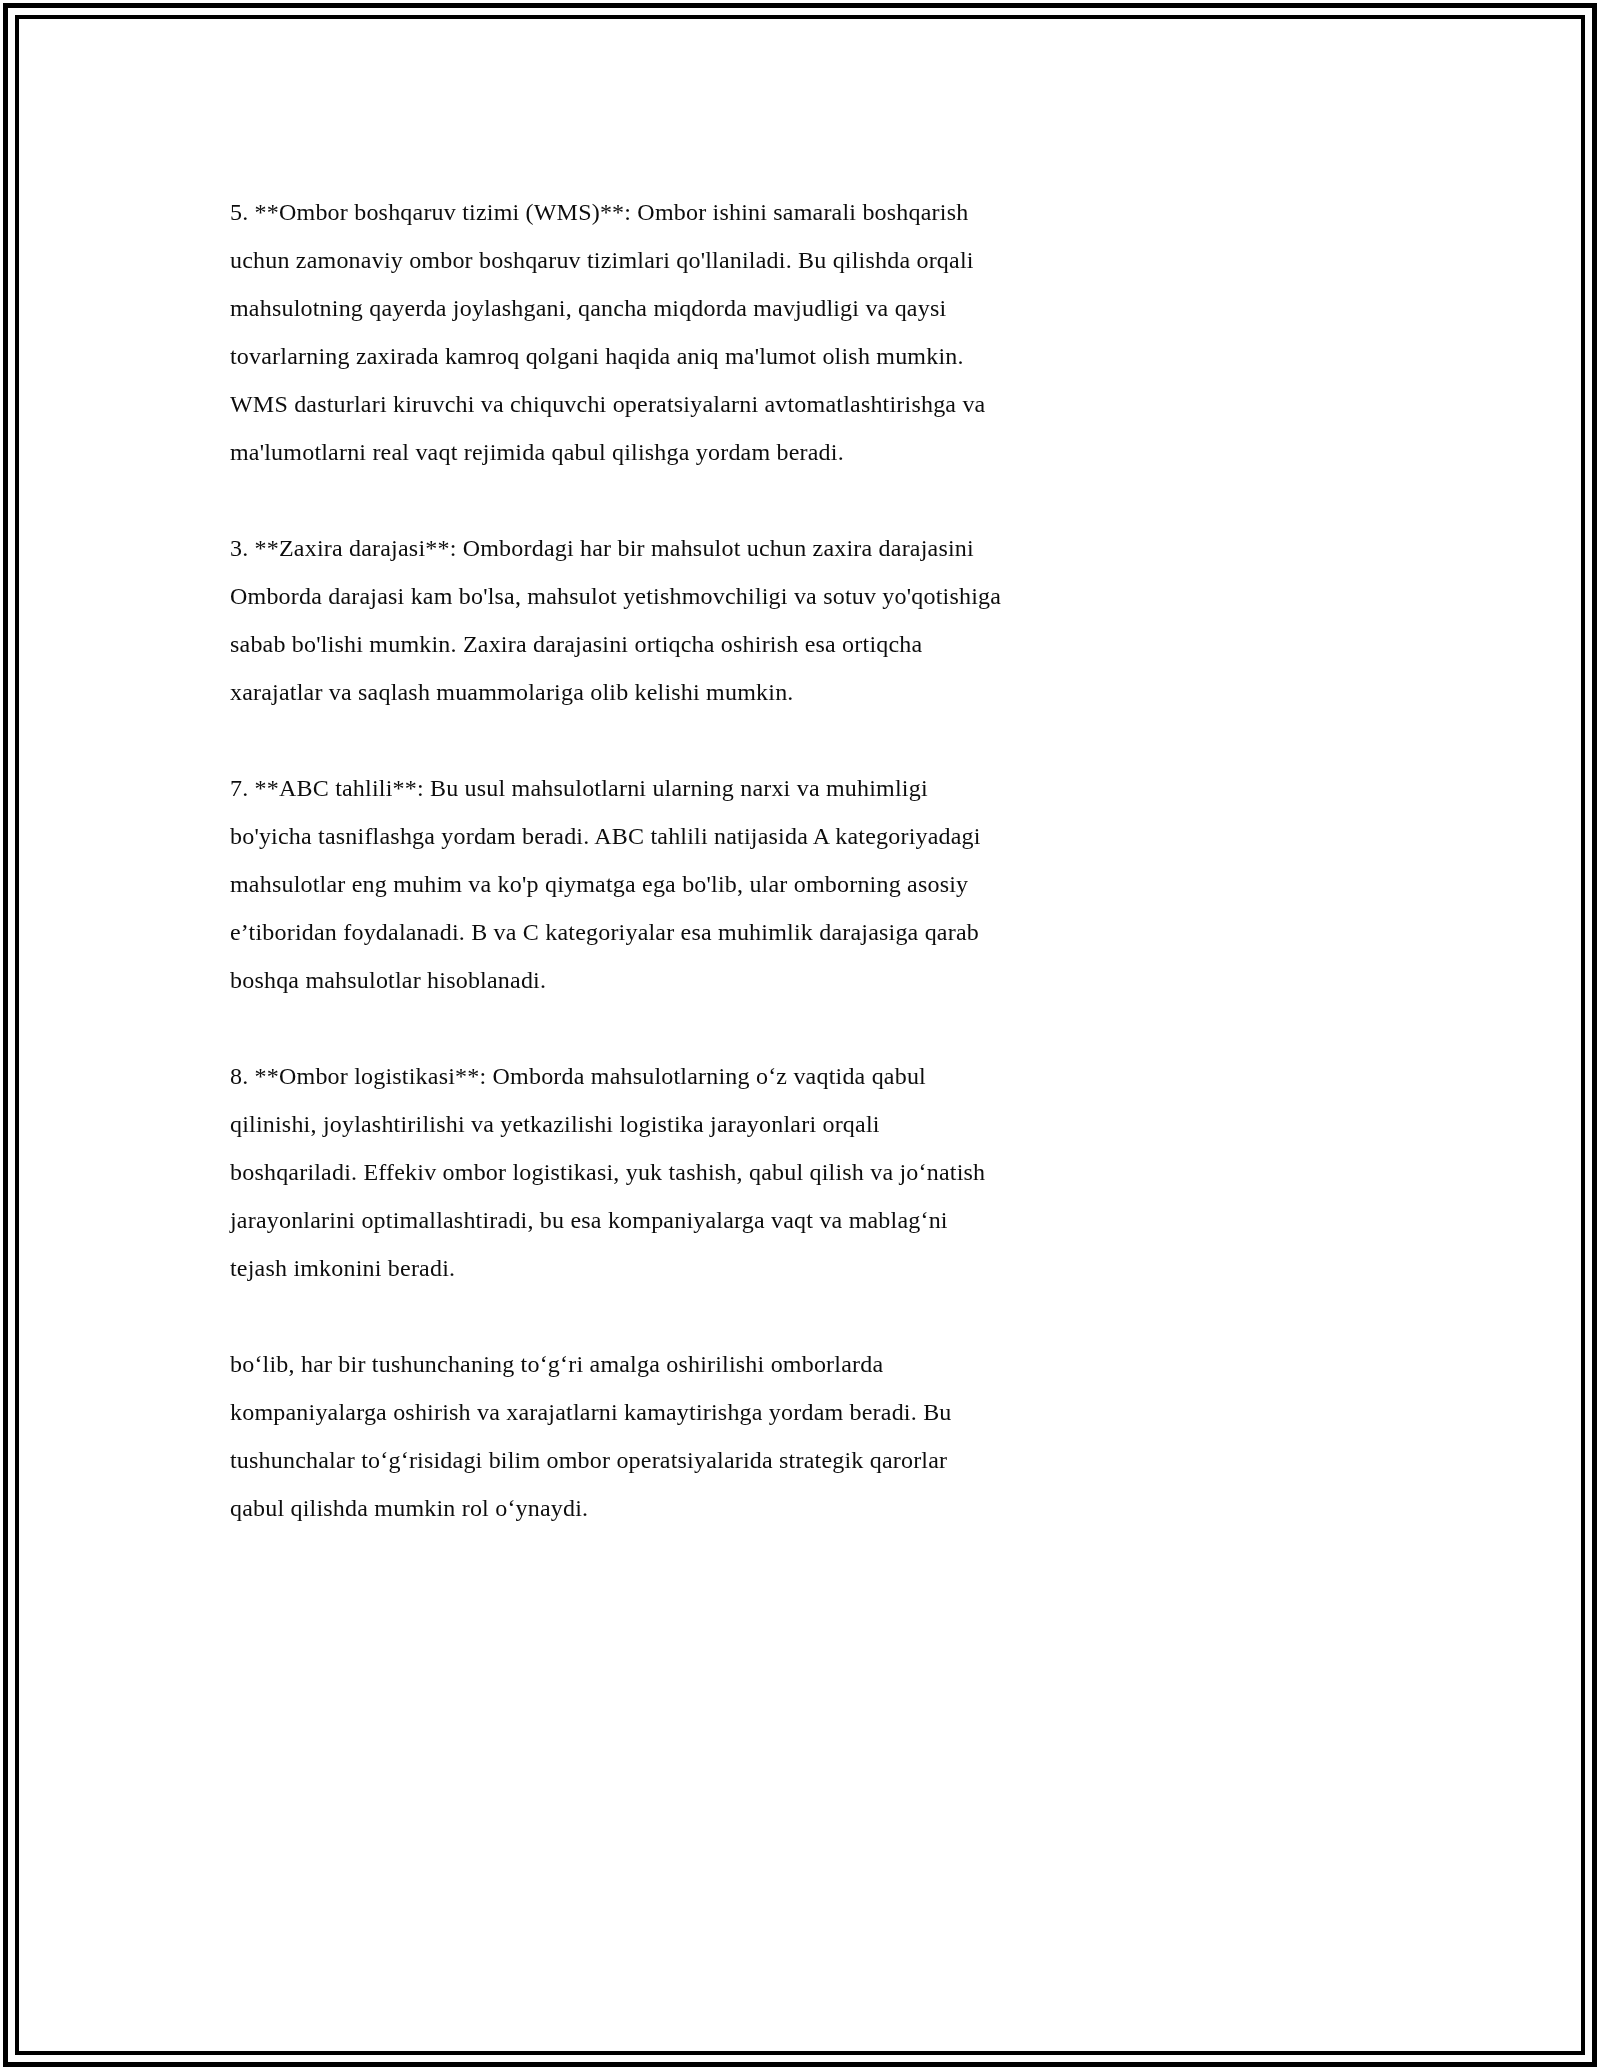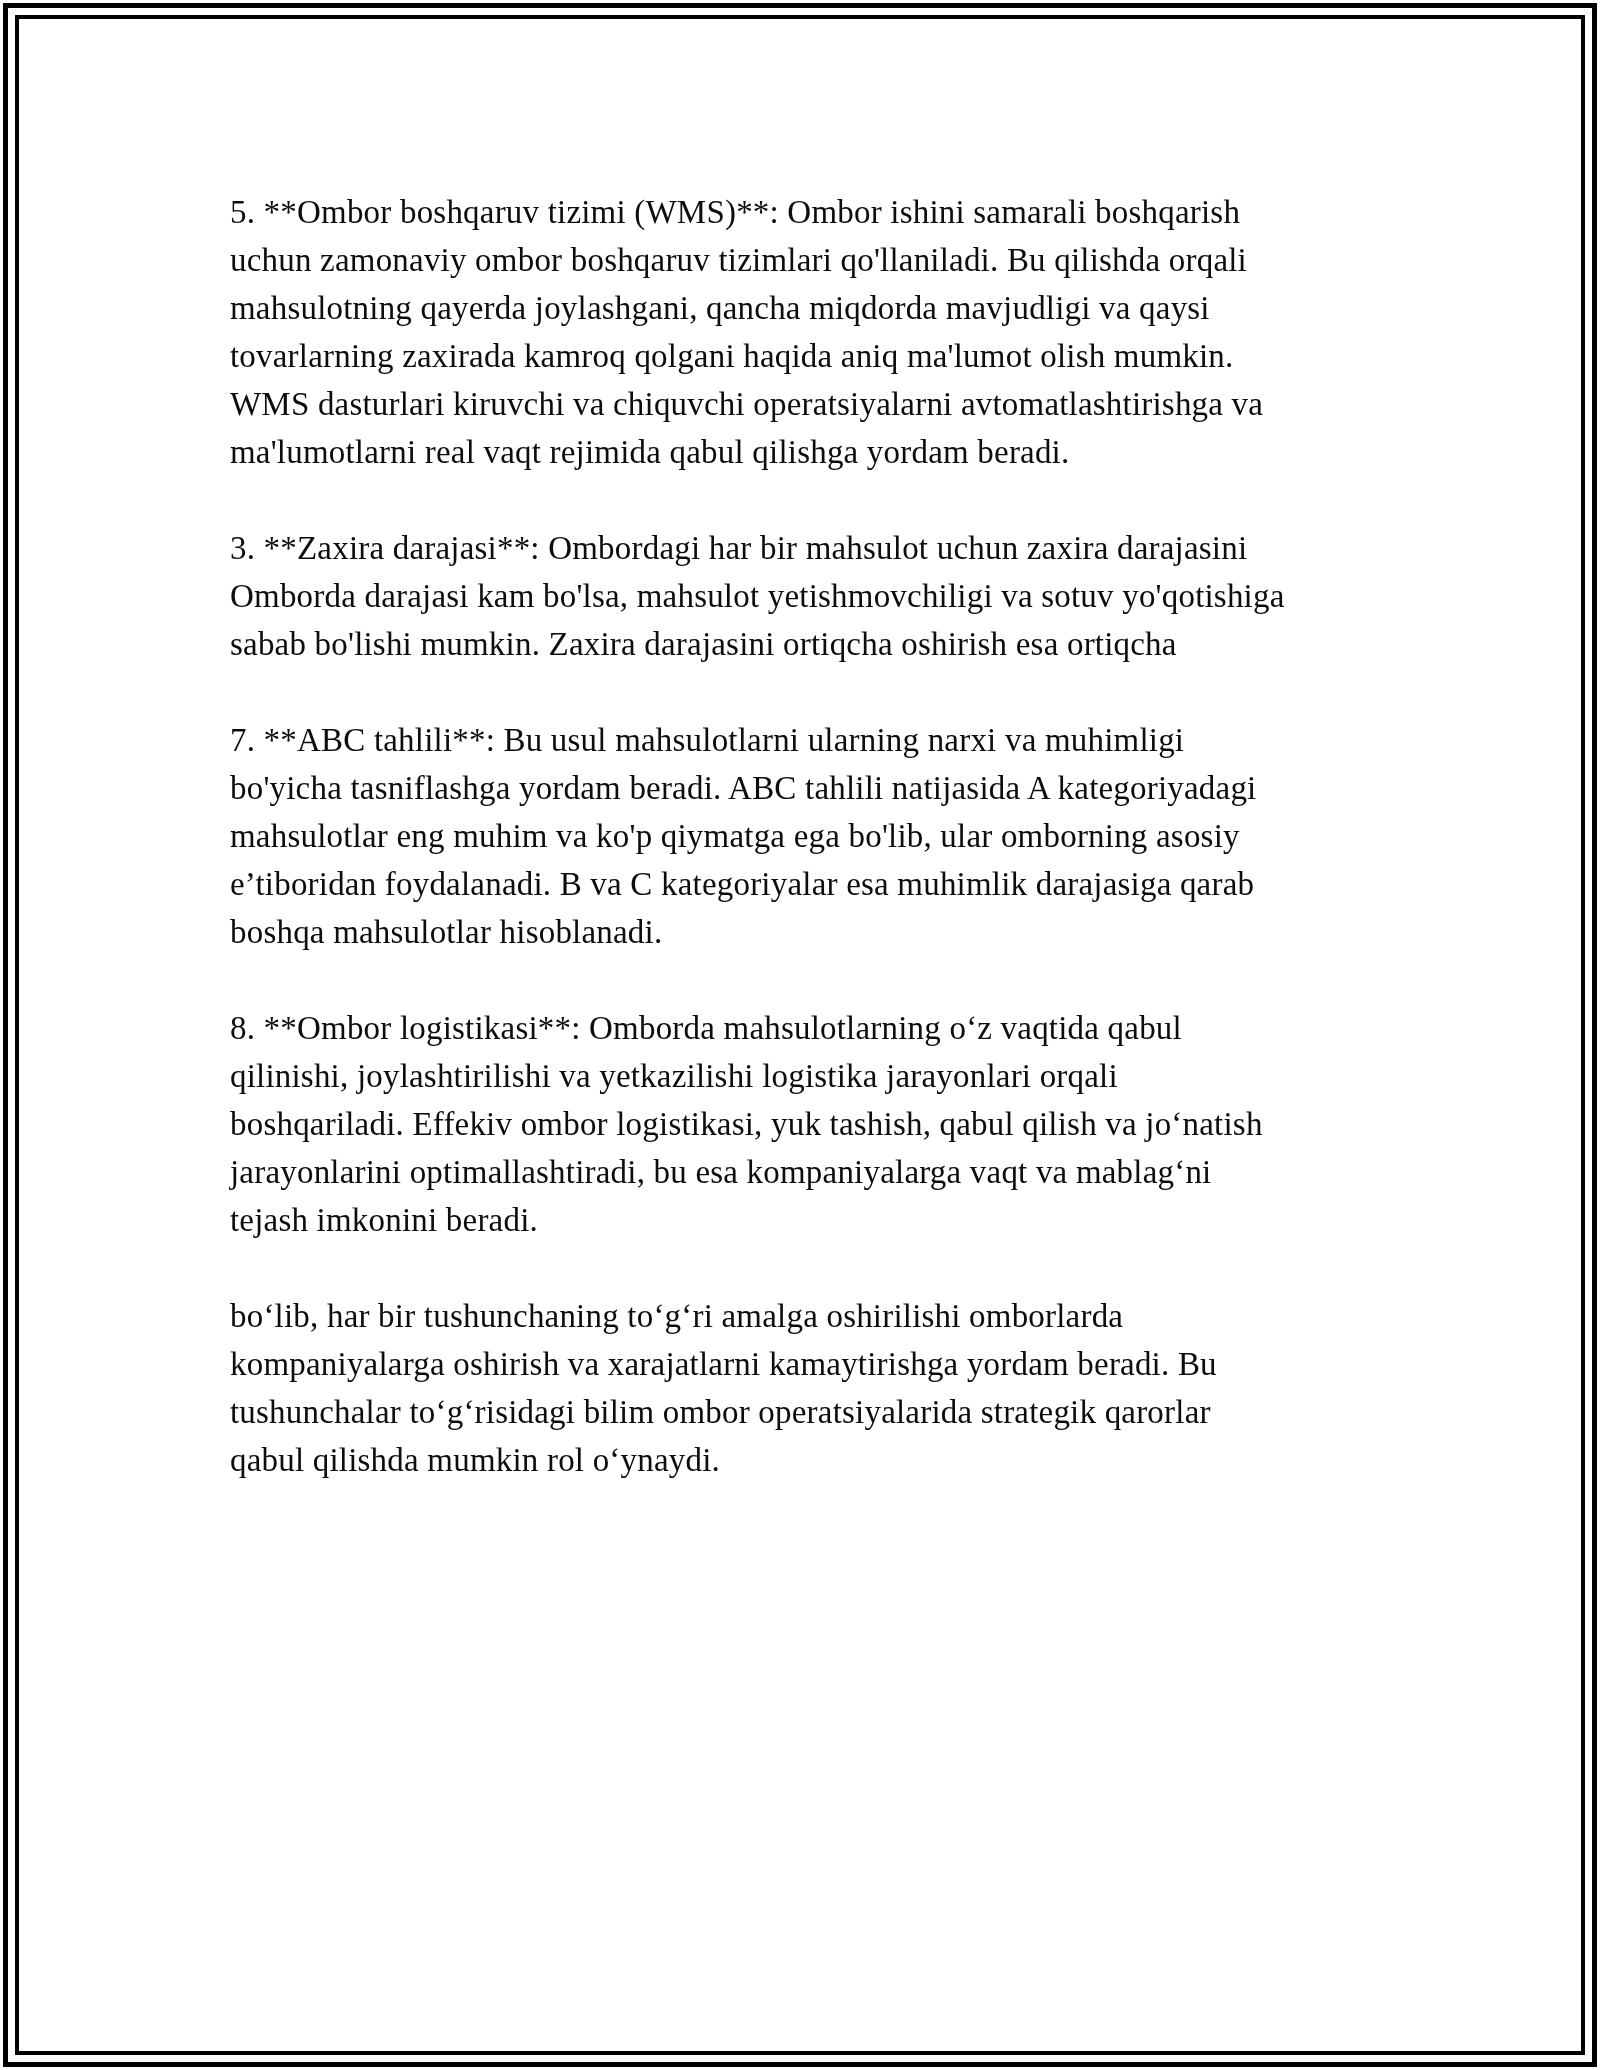--- a/index.html
+++ b/index.html
@@ -25,21 +25,21 @@
     position: absolute;
     left: 15px; top: 15px; right: 15px; bottom: 15px;
     border: 4px solid #000000;
     pointer-events: none;
   }
   .doc-body {
     position: absolute;
     left: 230px;
     top: 188px;
     width: 1140px;
-    font-size: 33px;
+    font-size: 24px;
     line-height: 48px;
     letter-spacing: 0.2px;
   }
   .paragraph {
     margin: 0 0 48px 0;
   }
   .line {
     white-space: pre;
   }
 </style>
@@ -55,20 +55,21 @@
       <div class="line">uchun zamonaviy ombor boshqaruv tizimlari qo'llaniladi. Bu qilishda orqali</div>
       <div class="line">mahsulotning qayerda joylashgani, qancha miqdorda mavjudligi va qaysi</div>
       <div class="line">tovarlarning zaxirada kamroq qolgani haqida aniq ma'lumot olish mumkin.</div>
       <div class="line">WMS dasturlari kiruvchi va chiquvchi operatsiyalarni avtomatlashtirishga va</div>
       <div class="line">ma'lumotlarni real vaqt rejimida qabul qilishga yordam beradi.</div>
     </div>
     <div class="paragraph">
       <div class="line">3. **Zaxira darajasi**: Ombordagi har bir mahsulot uchun zaxira darajasini</div>
       <div class="line">Omborda darajasi kam bo'lsa, mahsulot yetishmovchiligi va sotuv yo'qotishiga</div>
       <div class="line">sabab bo'lishi mumkin. Zaxira darajasini ortiqcha oshirish esa ortiqcha</div>
+      <div class="line">xarajatlar va saqlash muammolariga olib kelishi mumkin.</div>
     </div>
     <div class="paragraph">
       <div class="line">7. **ABC tahlili**: Bu usul mahsulotlarni ularning narxi va muhimligi</div>
       <div class="line">bo'yicha tasniflashga yordam beradi. ABC tahlili natijasida A kategoriyadagi</div>
       <div class="line">mahsulotlar eng muhim va ko'p qiymatga ega bo'lib, ular omborning asosiy</div>
       <div class="line">e’tiboridan foydalanadi. B va C kategoriyalar esa muhimlik darajasiga qarab</div>
       <div class="line">boshqa mahsulotlar hisoblanadi.</div>
     </div>
     <div class="paragraph">
       <div class="line">8. **Ombor logistikasi**: Omborda mahsulotlarning o‘z vaqtida qabul</div>

